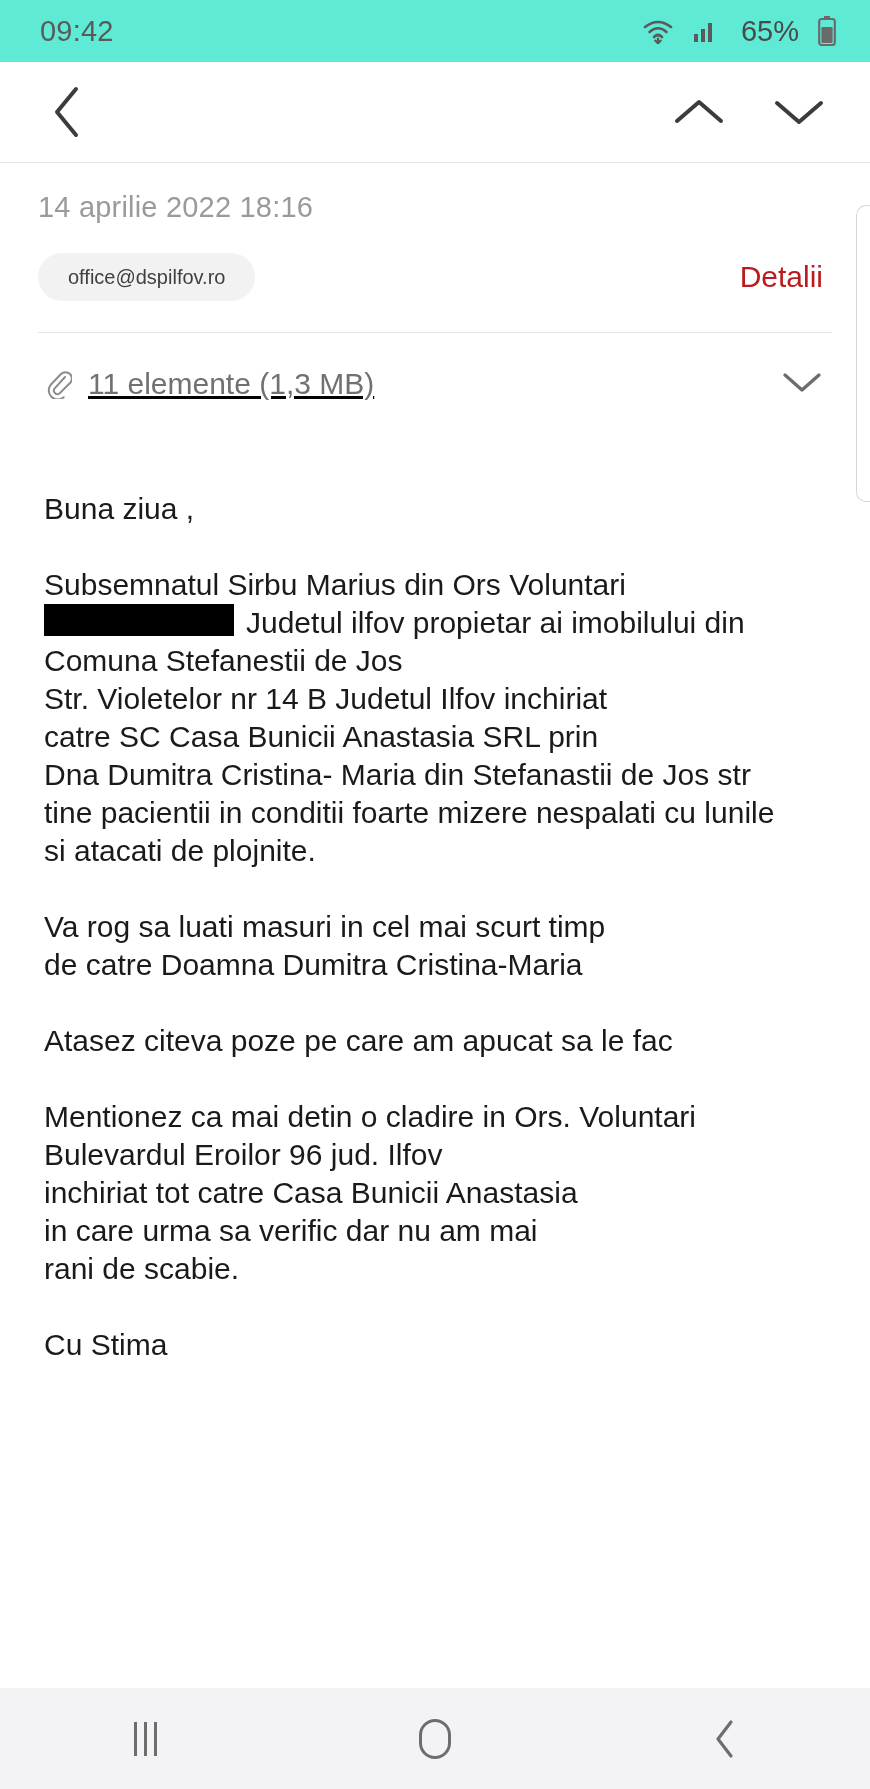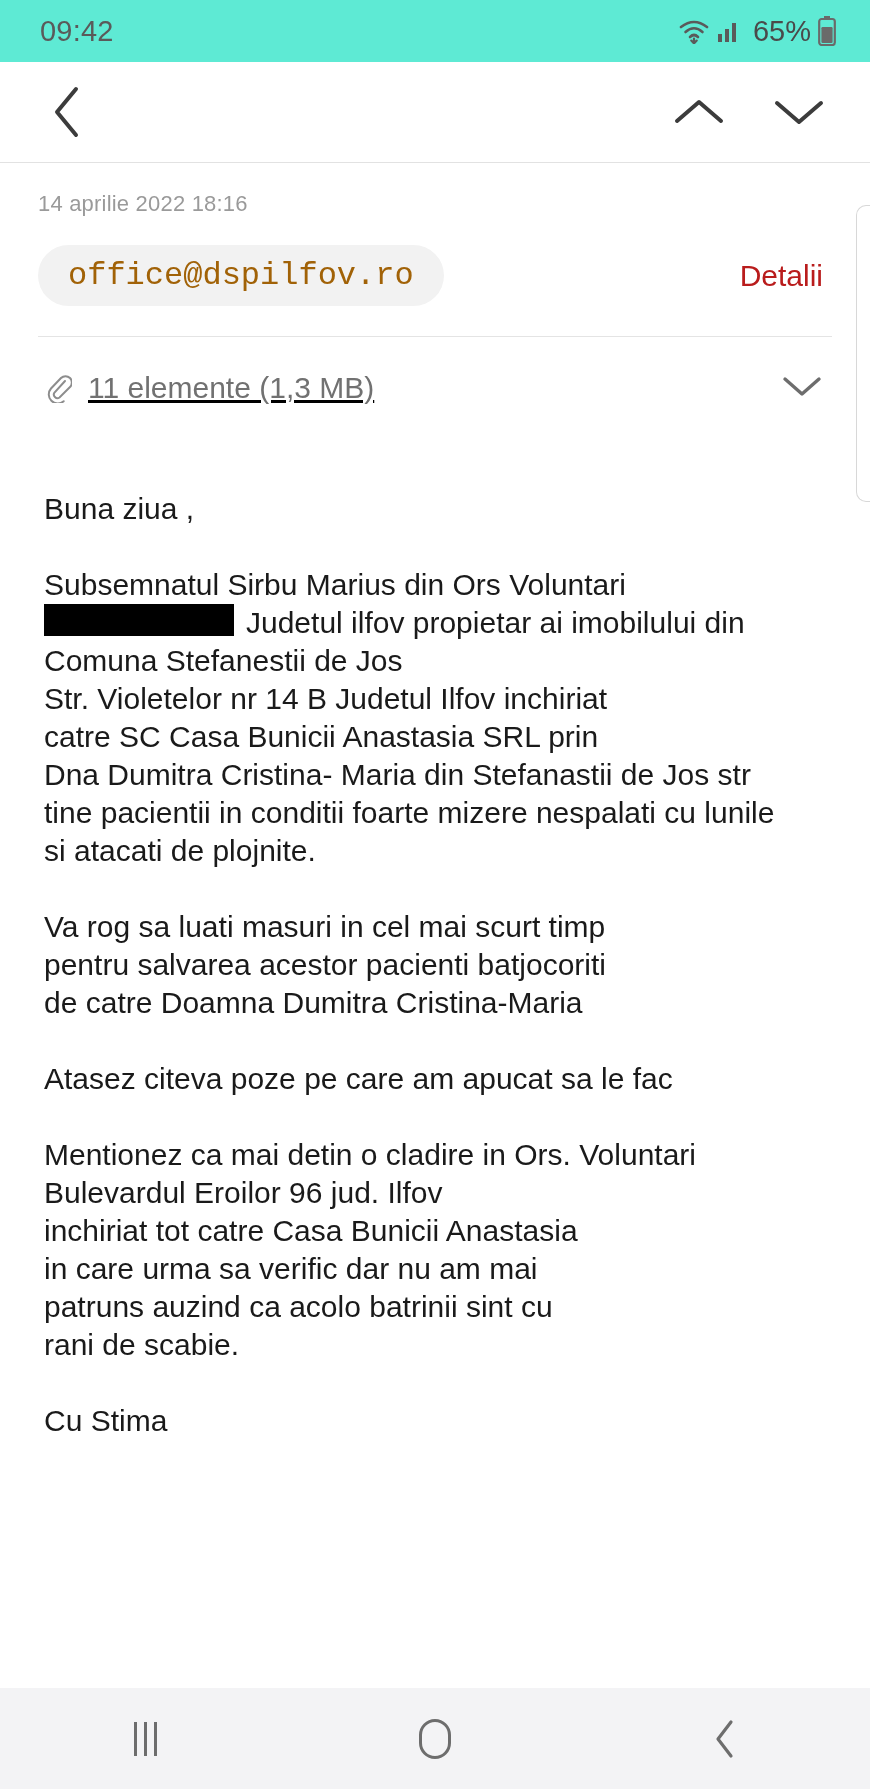--- a/index.html
+++ b/index.html
@@ -26,21 +26,21 @@
     background: #5eead4;
   }
   .status-clock {
     font-size: 29px;
     color: #5a5a5a;
     letter-spacing: 0.2px;
   }
   .status-right {
     display: flex;
     align-items: center;
-    gap: 7px;
+    gap: 19px;
   }
   .status-battery-text {
     font-size: 29px;
     color: #4a4a4a;
     margin-left: 4px;
   }
   .icon-wifi { width: 30px; height: 26px; display: block; }
   .icon-signal { width: 26px; height: 26px; display: block; }
   .icon-battery { width: 18px; height: 30px; display: block; }
 
@@ -77,41 +77,40 @@
     background: #e2e2e2;
     width: 100%;
   }
 
   
   .msg-header {
     padding: 0 38px;
     box-sizing: border-box;
   }
   .msg-date {
-    font-size: 22px;
+    font-size: 29px;
     color: #9a9a9a;
     padding-top: 28px;
     letter-spacing: 0.2px;
   }
   .sender-row {
     display: flex;
     align-items: center;
     justify-content: space-between;
     margin-top: 28px;
     padding-right: 5px;
   }
   .sender-chip {
     background: #f2f2f2;
     border-radius: 40px;
     padding: 13px 30px;
-    font-size: 32px;
-    color: #a16207;
+    font-size: 20px;
+    color: #404040;
     display: inline-block;
     line-height: 1.1;
-    font-family: Liberation Mono, monospace;
   }
   .details-link {
     font-size: 30px;
     color: #b91c1c;
     padding: 8px 4px;
     cursor: pointer;
   }
   .header-divider {
     margin: 30px 38px 0 38px;
     height: 1px;
@@ -323,34 +322,32 @@
       <div class="line">Comuna Stefanestii de Jos</div>
       <div class="line">Str. Violetelor nr 14 B Judetul Ilfov inchiriat</div>
       <div class="line">catre SC Casa Bunicii Anastasia SRL prin</div>
       <div class="line">Dna Dumitra Cristina- Maria din Stefanastii de Jos str</div>
       <div class="line">tine pacientii in conditii foarte mizere nespalati cu lunile</div>
       <div class="line">si atacati de plojnite.</div>
     </div>
 
     <div class="para">
       <div class="line">Va rog sa luati masuri in cel mai scurt timp</div>
-      <div class="line">pentru salvarea acestor pacienti batjocoriti</div>
       <div class="line">de catre Doamna Dumitra Cristina-Maria</div>
     </div>
 
     <div class="para">
       <div class="line">Atasez citeva poze pe care am apucat sa le fac</div>
     </div>
 
     <div class="para">
       <div class="line">Mentionez ca mai detin o cladire in Ors. Voluntari</div>
       <div class="line">Bulevardul Eroilor 96 jud. Ilfov</div>
       <div class="line">inchiriat tot catre Casa Bunicii Anastasia</div>
       <div class="line">in care urma sa verific dar nu am mai</div>
-      <div class="line">patruns auzind ca acolo batrinii sint cu</div>
       <div class="line">rani de scabie.</div>
     </div>
 
     <div class="para">
       <div class="line">Cu Stima</div>
     </div>
 
   </div>
 </div>
 

